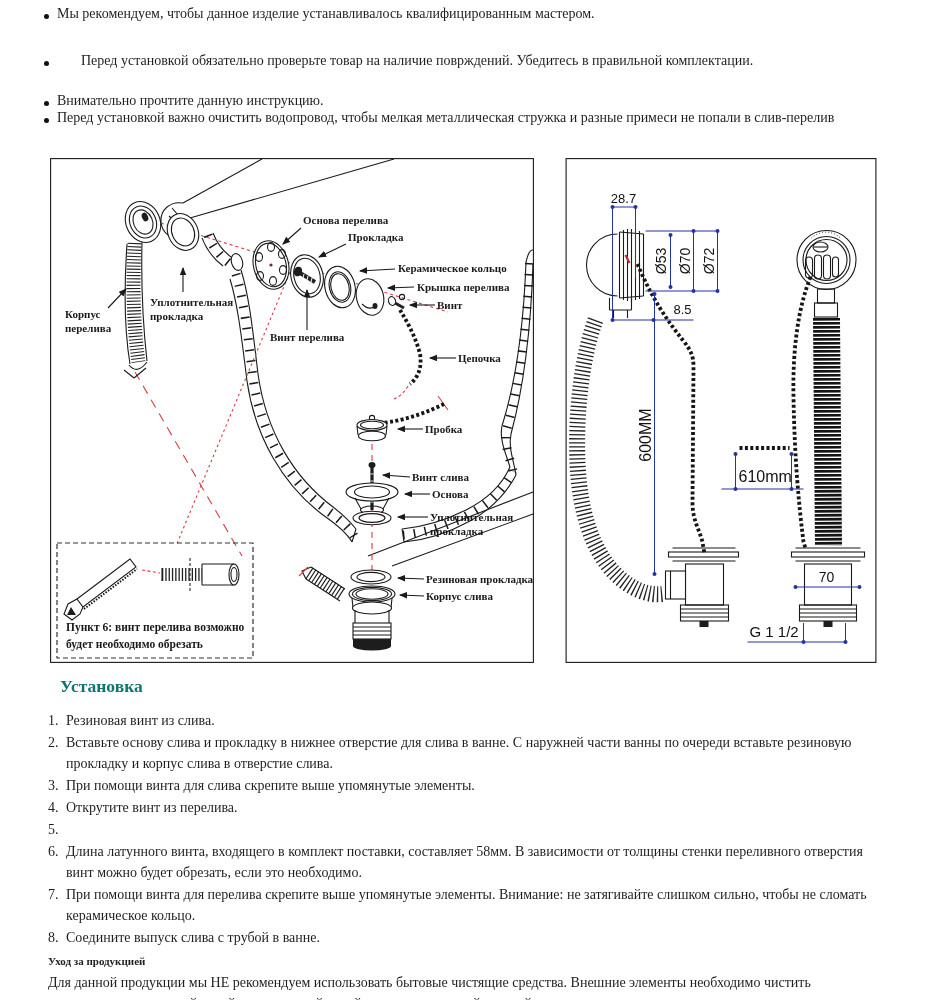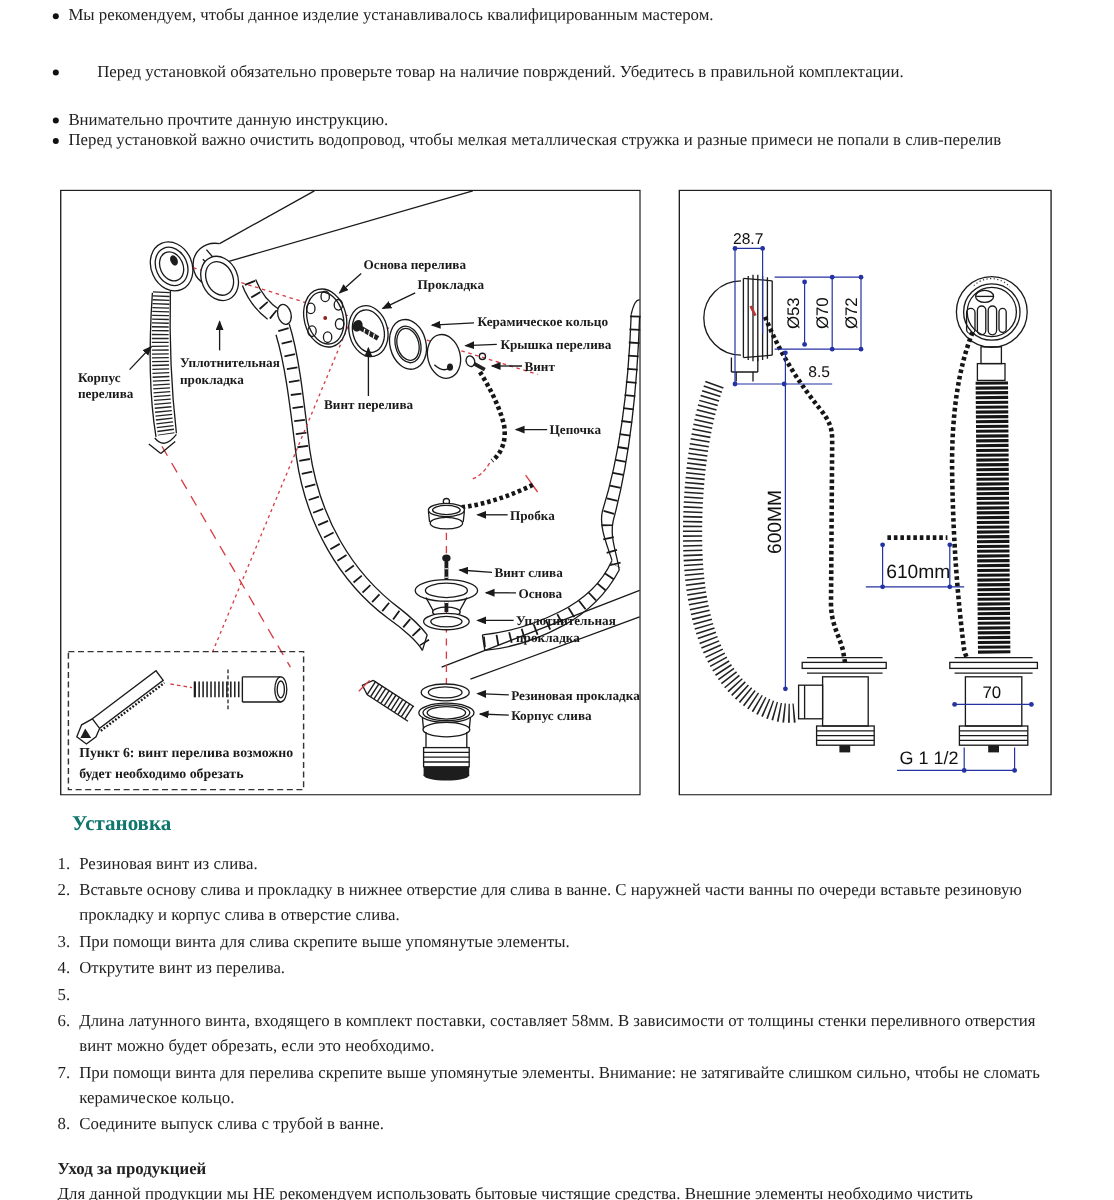--- a/index.html
+++ b/index.html
@@ -1,20 +1,20 @@
 <!DOCTYPE html>
 <html><head>
 <meta charset="utf-8">
 <style>
   html,body{margin:0;padding:0;background:#fff;}
   #page{position:relative;width:928px;height:1000px;background:#ffffff;overflow:hidden;
         font-family:"Liberation Serif","DejaVu Serif",serif;color:#1f1f1f;}
   
   #intro{position:absolute;left:44px;top:5px;width:834px;}
-  .bullet-row{display:flex;align-items:flex-start;line-height:17px;font-size:14px;font-family:Liberation Serif, serif;}
+  .bullet-row{display:flex;align-items:center;line-height:17px;font-size:14px;font-family:Liberation Serif, serif;}
   .bullet-dot{width:5px;height:5px;border-radius:50%;background:#111;flex:none;margin:6px 8px 0 0;}
   .b2 .bullet-txt{padding-left:24px;}
   .mb30{margin-bottom:30px;} .mb27{margin-bottom:23px;} .mb10{margin-bottom:10px;}
   
   .diag{position:absolute;top:158px;height:505px;}
   #diagL{left:50px;width:484px;}
   #diagR{left:550px;width:342px;}
   .diag svg{display:block;width:100%;height:100%;}
   
   .ln{stroke:#1a1a1a;stroke-width:1.1;fill:none;}
@@ -28,21 +28,21 @@
   .lbl{font-family:"Liberation Serif","DejaVu Serif",serif;font-size:11px;font-weight:bold;fill:#1a1a1a;}
   .note{font-family:"Liberation Serif","DejaVu Serif",serif;font-size:11.5px;font-weight:bold;fill:#1a1a1a;}
   .dim{font-family:"Liberation Sans","DejaVu Sans",sans-serif;fill:#111;}
   .d13{font-size:13px;} .d14{font-size:14px;} .d15{font-size:15px;} .d16{font-size:16px;}
   .dark{fill:#1d1d1d;stroke:none;}
   
   #install{position:absolute;left:48px;top:676px;width:842px;}
   #install h2{font-size:17.5px;font-weight:bold;margin:0 0 13px 12px;color:#0f766e;}
   .step{display:flex;line-height:21px;font-size:14px;margin-bottom:1px;}
   .step .num{width:18px;flex:none;}
-  .care-title{font-weight:bold;font-size:14px;line-height:21px;margin-top:16px;}
+  .care-title{font-weight:bold;font-size:11px;line-height:21px;margin-top:3px;}
   .care-text{font-size:14px;line-height:21px;}
 </style>
 </head>
 <body>
 
 <div id="page">
 
   <div id="intro">
     <div class="bullet-row mb30">
       <span class="bullet-dot"></span>

